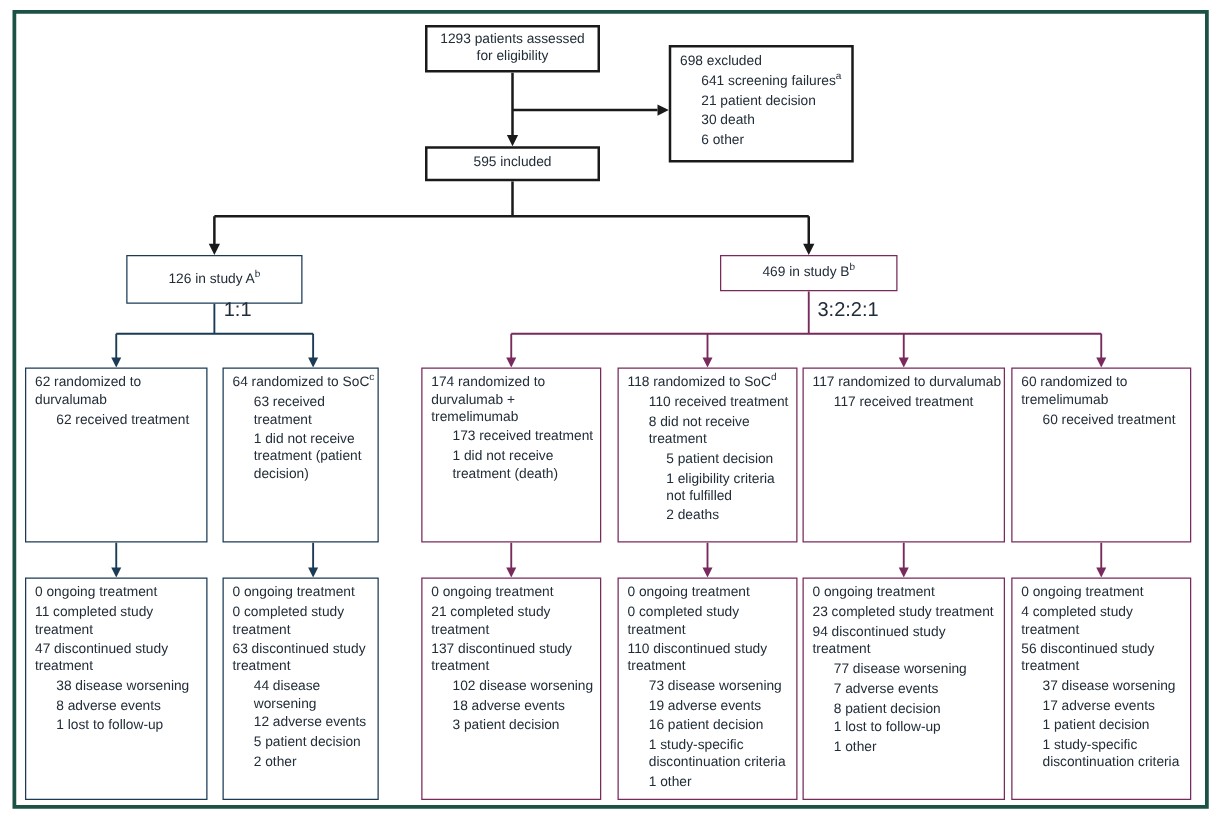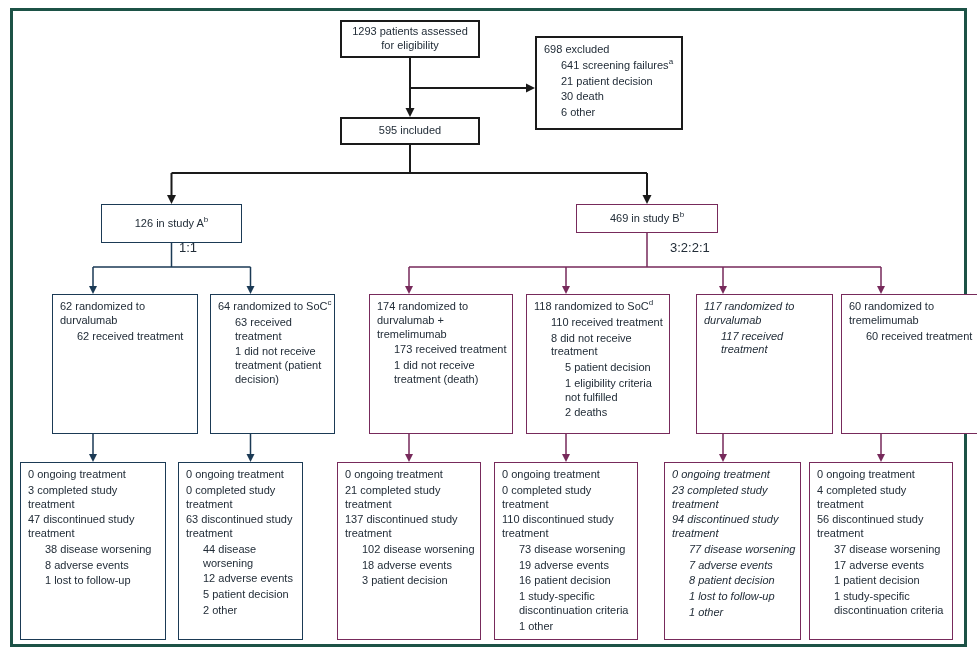--- a/index.html
+++ b/index.html
@@ -33,31 +33,31 @@
   .indent-0{padding-left:0;}
   .indent-1{padding-left:17px;}
   .indent-2{padding-left:31px;}
   sup{font-size:8px; line-height:0;}
 
   .assessed{left:340px; top:20px; width:140px; height:38px;}
   .excluded{left:535px; top:36px; width:148px; height:94px;}
   .included{left:340px; top:117px; width:140px; height:28px;align-items:center;}
   .studyA{left:101px; top:204px; width:141px; height:39px;}
   .studyB{left:576px; top:204px; width:142px; height:29px;}
-  .ratio{position:absolute; font-size:13px;}
+  .ratio{position:absolute; font-size:16px;}
   .ratioA{left:179px; top:240px;}
-  .ratioB{left:654px; top:240px;margin-left:16px;}
-
-  .row1{top:294px; height:140px;margin-left:32px;}
+  .ratioB{left:654px; top:240px;}
+
+  .row1{top:294px; height:140px;}
   .row2{top:462px; height:178px;}
   .c1{left:20px; width:146px;}
   .c2{left:178px; width:125px;}
   .c3{left:337px; width:144px;}
   .c4{left:494px; width:144px;}
-  .c5{left:664px; width:137px;font-style:italic;}
+  .c5{left:642px; width:162px;}
   .c6{left:809px; width:144px;}
 </style>
 </head>
 <body>
 
 <div class="stage">
 
   <svg class="connectors" viewBox="0 0 977 656">
 
     <path class="stroke-black" d="M410,58 V110 M410,88 H526 M410,145 V173 M171.5,173 H647 M171.5,173 V196 M647,173 V196"></path>
@@ -137,21 +137,21 @@
       <div class="line indent-0">117 randomized to durvalumab</div>
       <div class="line indent-1">117 received treatment</div>
     </div>
   <div class="box b-purple lines row1 c6">
       <div class="line indent-0">60 randomized to tremelimumab</div>
       <div class="line indent-1">60 received treatment</div>
     </div>
 
   <div class="box b-navy lines row2 c1">
       <div class="line indent-0">0 ongoing treatment</div>
-      <div class="line indent-0">3 completed study treatment</div>
+      <div class="line indent-0">11 completed study treatment</div>
       <div class="line indent-0">47 discontinued study treatment</div>
       <div class="line indent-1">38 disease worsening</div>
       <div class="line indent-1">8 adverse events</div>
       <div class="line indent-1">1 lost to follow-up</div>
     </div>
   <div class="box b-navy lines row2 c2">
       <div class="line indent-0">0 ongoing treatment</div>
       <div class="line indent-0">0 completed study treatment</div>
       <div class="line indent-0">63 discontinued study treatment</div>
       <div class="line indent-1">44 disease worsening</div>

